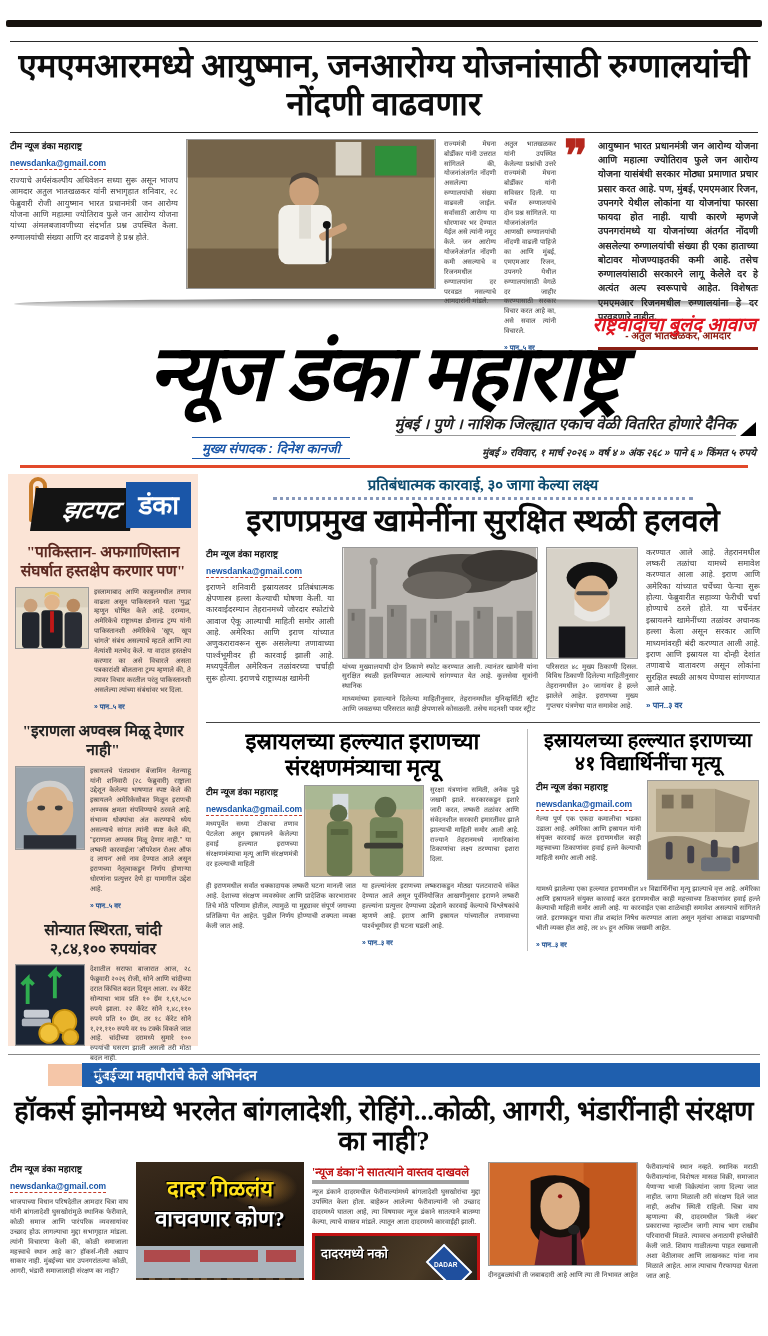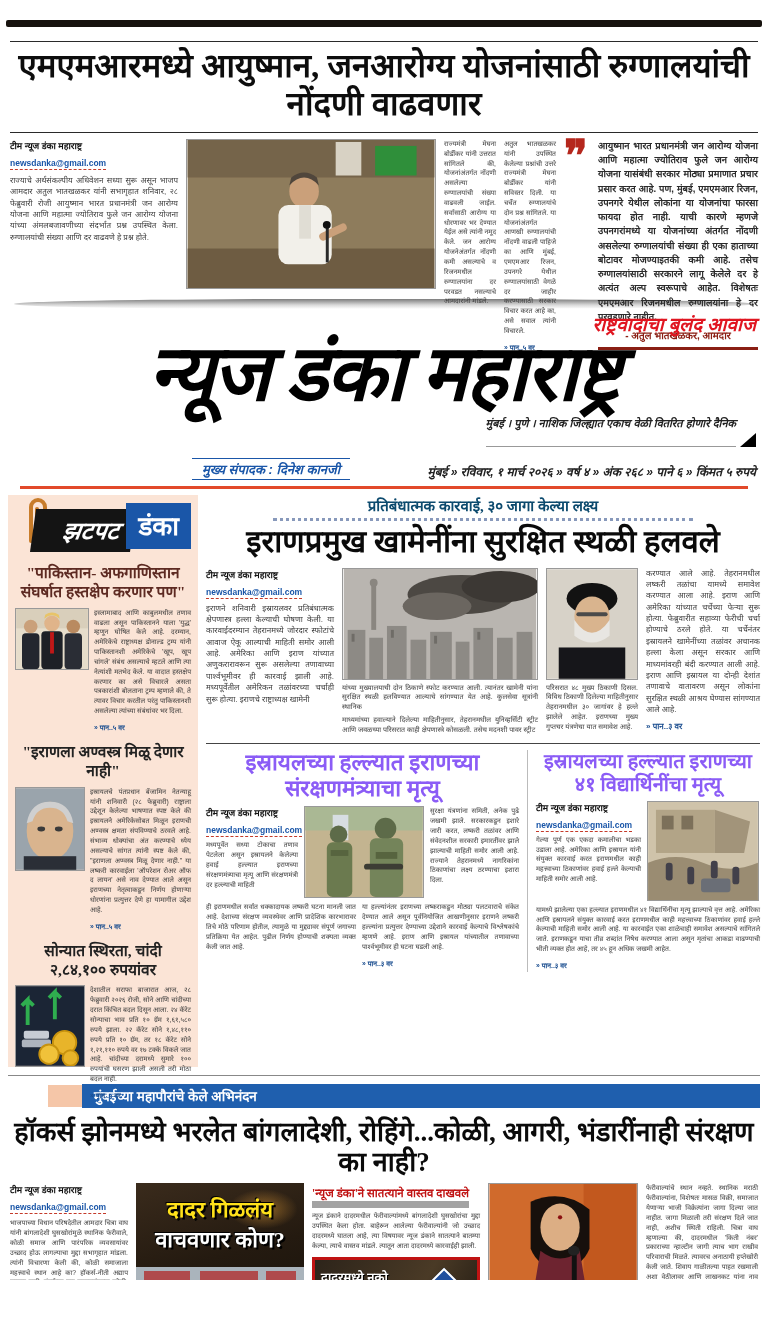--- a/index.html
+++ b/index.html
@@ -29,23 +29,23 @@
   .morelink { color:#1a4d8f; font-weight:bold; white-space:nowrap; }
   .shadowbar { height:10px; margin:8px 4px 0 4px; background:linear-gradient(to bottom,#7d7d7d,#d9d9d9 60%,#ffffff); border-radius:50%/60%; }
 
   
   .masthead { padding:2px 12px 0 12px; position:relative;font-style:italic; }
   .slogan { text-align:right; color:#e01621; font-weight:bold; font-size:19px; font-family:"Liberation Serif",serif; }
   .mast-title { font-family:"Liberation Serif","DejaVu Serif",serif; font-weight:bold; font-size:78px; line-height:0.95; text-align:center; color:#000; letter-spacing:-2px; }
   .mast-sub { display:flex; justify-content:space-between; align-items:flex-end; margin-top:2px; }
   .editor-box { border-top:1.5px solid #1a56a8; border-bottom:1.5px solid #1a56a8; color:#1a56a8; font-weight:bold; font-size:13px; padding:1px 10px; margin-left:180px; }
   .dist-col { text-align:right; }
-  .dist-line { font-size:11px; font-weight:bold; color:#222; display:inline-block; border-bottom:1px solid #999; padding-bottom:16px; }
+  .dist-line { font-size:15px; font-weight:bold; color:#222; display:inline-block; border-bottom:1px solid #999; padding-bottom:2px; }
   .mast-tri { display:inline-block; width:0; height:0; border-left:16px solid transparent; border-bottom:14px solid #000; vertical-align:bottom; margin-left:4px; }
-  .dateline { font-size:12px; font-weight:bold; color:#222; margin-top:16px; }
+  .dateline { font-size:10px; font-weight:bold; color:#222; margin-top:9px; }
   .mast-rule { border-top:3px solid #e2492a; margin:6px 8px 0 8px; }
 
   
   .main { display:flex; padding:6px 8px 0 8px; gap:8px; height:578px; }
   .sidebar { width:190px; background:#fbe4d6; padding:6px 7px; position:relative; }
   .sb-brand { position:relative; height:52px; margin-bottom:10px; }
   .sb-black { position:absolute; left:18px; top:8px; background:#141414; color:#fff; font-style:italic; font-weight:bold; font-size:24px; padding:4px 14px 6px 30px; transform:skew(-8deg); }
   .sb-blue { position:absolute; right:0px; top:2px; background:#1a56a8; color:#fff; font-weight:bold; font-size:26px; padding:4px 12px 6px 12px; }
   .clip { position:absolute; left:6px; top:-6px; }
   .sb-title { font-family:"Liberation Serif",serif; font-weight:bold; font-size:15.5px; line-height:1.25; text-align:center; margin:8px 0 6px 0; }
@@ -60,37 +60,37 @@
   .lead-h { font-family:"Liberation Serif",serif; font-weight:bold; font-size:31px; line-height:1.12; text-align:center; color:#0a0a0a; }
   .lead-row { display:flex; gap:8px; margin-top:8px; }
   .lead-col1 { width:128px; }
   .lead-colphoto { width:196px; }
   .lead-colkham { width:92px; }
   .lead-col4 { flex:1; }
   .caption { font-size:7px; line-height:1.4; color:#3c3c3c; text-align:justify; margin-top:3px; }
   .story-split { display:flex; gap:8px; border-top:1.5px solid #444; margin-top:8px; padding-top:6px; }
   .story-left { width:322px; border-right:1px solid #bbb; padding-right:8px; }
   .story-right { flex:1; }
-  .story-h { font-family:"Liberation Serif",serif; font-weight:bold; font-size:22.5px; line-height:1.15; text-align:center; color:#8b5cf6; margin-bottom:5px; }
+  .story-h { font-family:"Liberation Serif",serif; font-weight:bold; font-size:22.5px; line-height:1.15; text-align:center; color:#000000; margin-bottom:5px; }
   .story-h.sm { font-size:20px; }
   .sr-row { display:flex; gap:6px; margin-top:4px; }
 
   
   .strip { display:flex; align-items:center; margin:8px 8px 0 8px; border-top:1px solid #888; padding-top:8px; }
   .strip-sq { width:34px; height:22px; background:#f5c6a8; margin-left:40px; }
   .strip-bar { flex:1; background:#1f5fae; color:#fff; font-weight:bold; font-size:13.5px; padding:3px 12px; }
 
   
   .bottom { padding:10px 10px 0 10px; }
   .bottom h2 { font-family:"Liberation Serif",serif; font-weight:bold; font-size:27px; line-height:1.1; text-align:center; color:#0a0a0a; margin-bottom:6px; }
   .bt-row { display:flex; gap:8px; height:186px; }
   .bt-col1 { width:118px; }
   .bt-graphic { width:168px; position:relative; }
   .bt-mid { width:168px; }
-  .bt-sub { color:#c01313; font-weight:bold; font-size:11.5px; font-family:"Liberation Serif",serif; margin-bottom:3px; border-bottom:7px solid #a3a3a3; display:inline-block; padding-bottom:1px; }
+  .bt-sub { color:#c01313; font-weight:bold; font-size:11.5px; font-family:"Liberation Serif",serif; margin-bottom:3px; border-bottom:4px solid #a3a3a3; display:inline-block; padding-bottom:1px; }
   .bt-photo-col { width:150px; }
   .bt-col5 { flex:1; }
 
   .graphic-box { width:100%; height:168px; position:relative; background:linear-gradient(165deg,#3a2b1c 0%,#241a10 45%,#151009 100%); overflow:hidden; }
   .g-wall { position:absolute; left:0; right:0; top:84px; height:34px; background:#aab4bc; }
   .g-poster { position:absolute; top:88px; height:12px; background:#b03030; opacity:.8; }
   .g-crowd { position:absolute; left:0; right:0; bottom:0; height:52px; background:repeating-linear-gradient(90deg,#5a4630 0 7px,#2e2215 7px 13px,#6b5132 13px 19px,#3c2c1a 19px 26px); }
   .g-glow { position:absolute; right:6px; top:6px; width:70px; height:40px; background:radial-gradient(ellipse,#e8a03888,transparent 70%); }
   .g-line1 { position:absolute; left:0; right:0; top:10px; text-align:center; color:#ffe11a; font-weight:bold; font-size:22px; font-family:"Liberation Serif",serif; text-shadow:2px 2px 0 #000,-1px -1px 0 #000; }
   .g-line2 { position:absolute; left:0; right:0; top:40px; text-align:center; color:#fff; font-weight:bold; font-size:22px; font-family:"Liberation Serif",serif; text-shadow:2px 2px 0 #000,-1px -1px 0 #000; }

